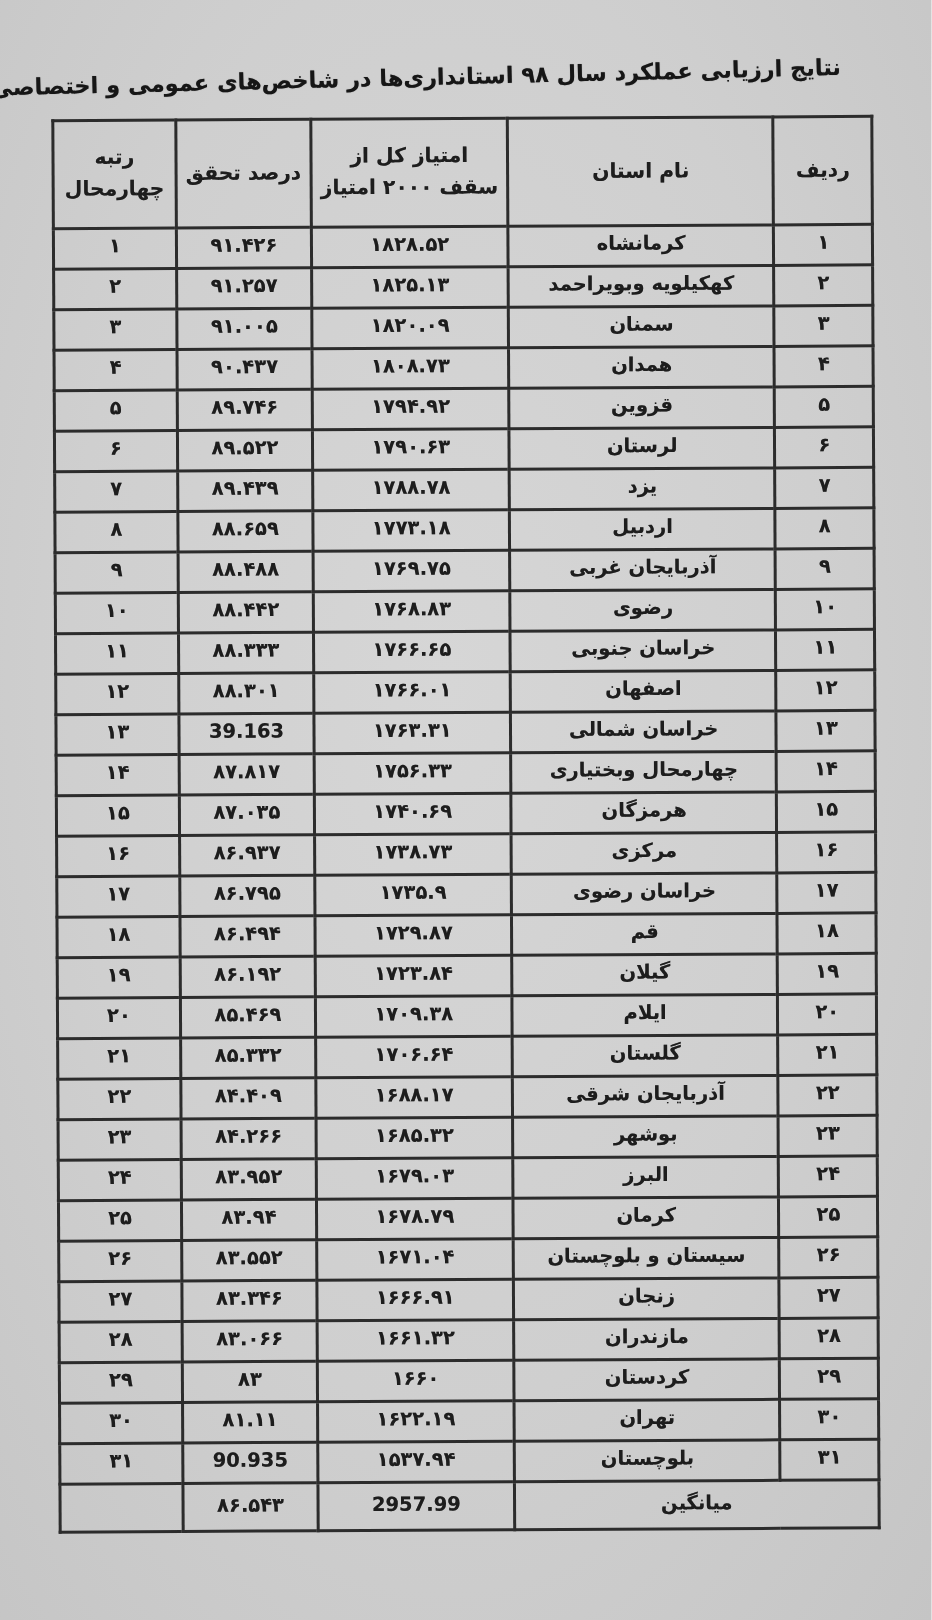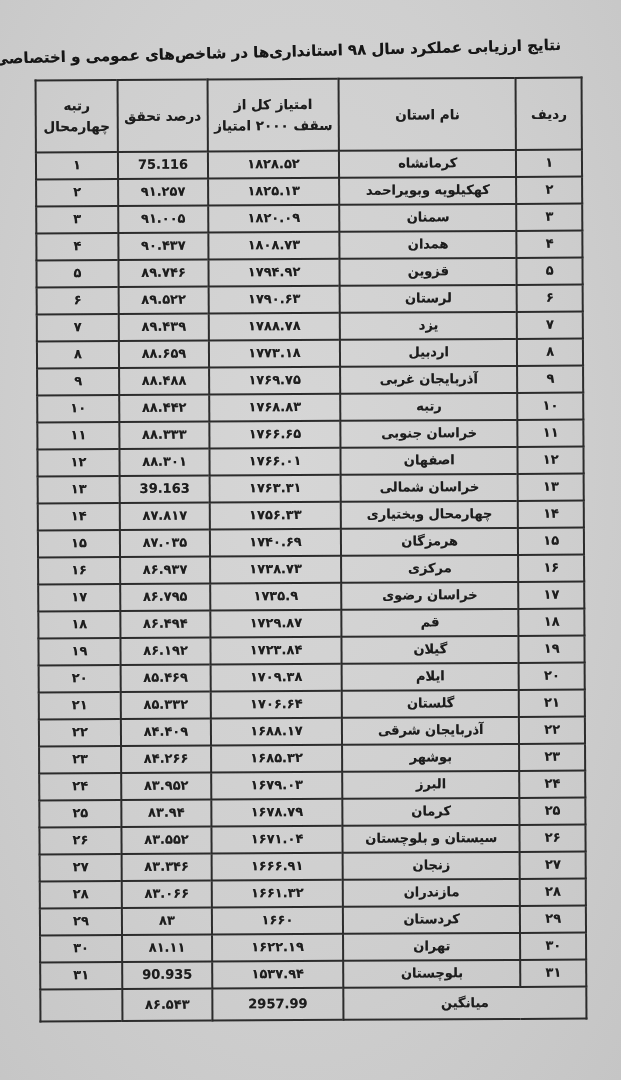--- a/index.html
+++ b/index.html
@@ -104,21 +104,21 @@
         <th>امتیاز کل از سقف ۲۰۰۰ امتیاز</th>
         <th>درصد تحقق</th>
         <th>رتبه چهارمحال</th>
       </tr>
     </thead>
     <tbody>
         <tr>
           <td>۱</td>
           <td>کرمانشاه</td>
           <td>۱۸۲۸.۵۲</td>
-          <td>75.116</td>
+          <td>۹۱.۴۲۶</td>
           <td>۱</td>
         </tr>
         <tr>
           <td>۲</td>
           <td>کهکیلویه وبویراحمد</td>
           <td>۱۸۲۵.۱۳</td>
           <td>۹۱.۲۵۷</td>
           <td>۲</td>
         </tr>
         <tr>
@@ -165,21 +165,21 @@
         </tr>
         <tr>
           <td>۹</td>
           <td>آذربایجان غربی</td>
           <td>۱۷۶۹.۷۵</td>
           <td>۸۸.۴۸۸</td>
           <td>۹</td>
         </tr>
         <tr>
           <td>۱۰</td>
-          <td>رتبه</td>
+          <td>رضوی</td>
           <td>۱۷۶۸.۸۳</td>
           <td>۸۸.۴۴۲</td>
           <td>۱۰</td>
         </tr>
         <tr>
           <td>۱۱</td>
           <td>خراسان جنوبی</td>
           <td>۱۷۶۶.۶۵</td>
           <td>۸۸.۳۳۳</td>
           <td>۱۱</td>

